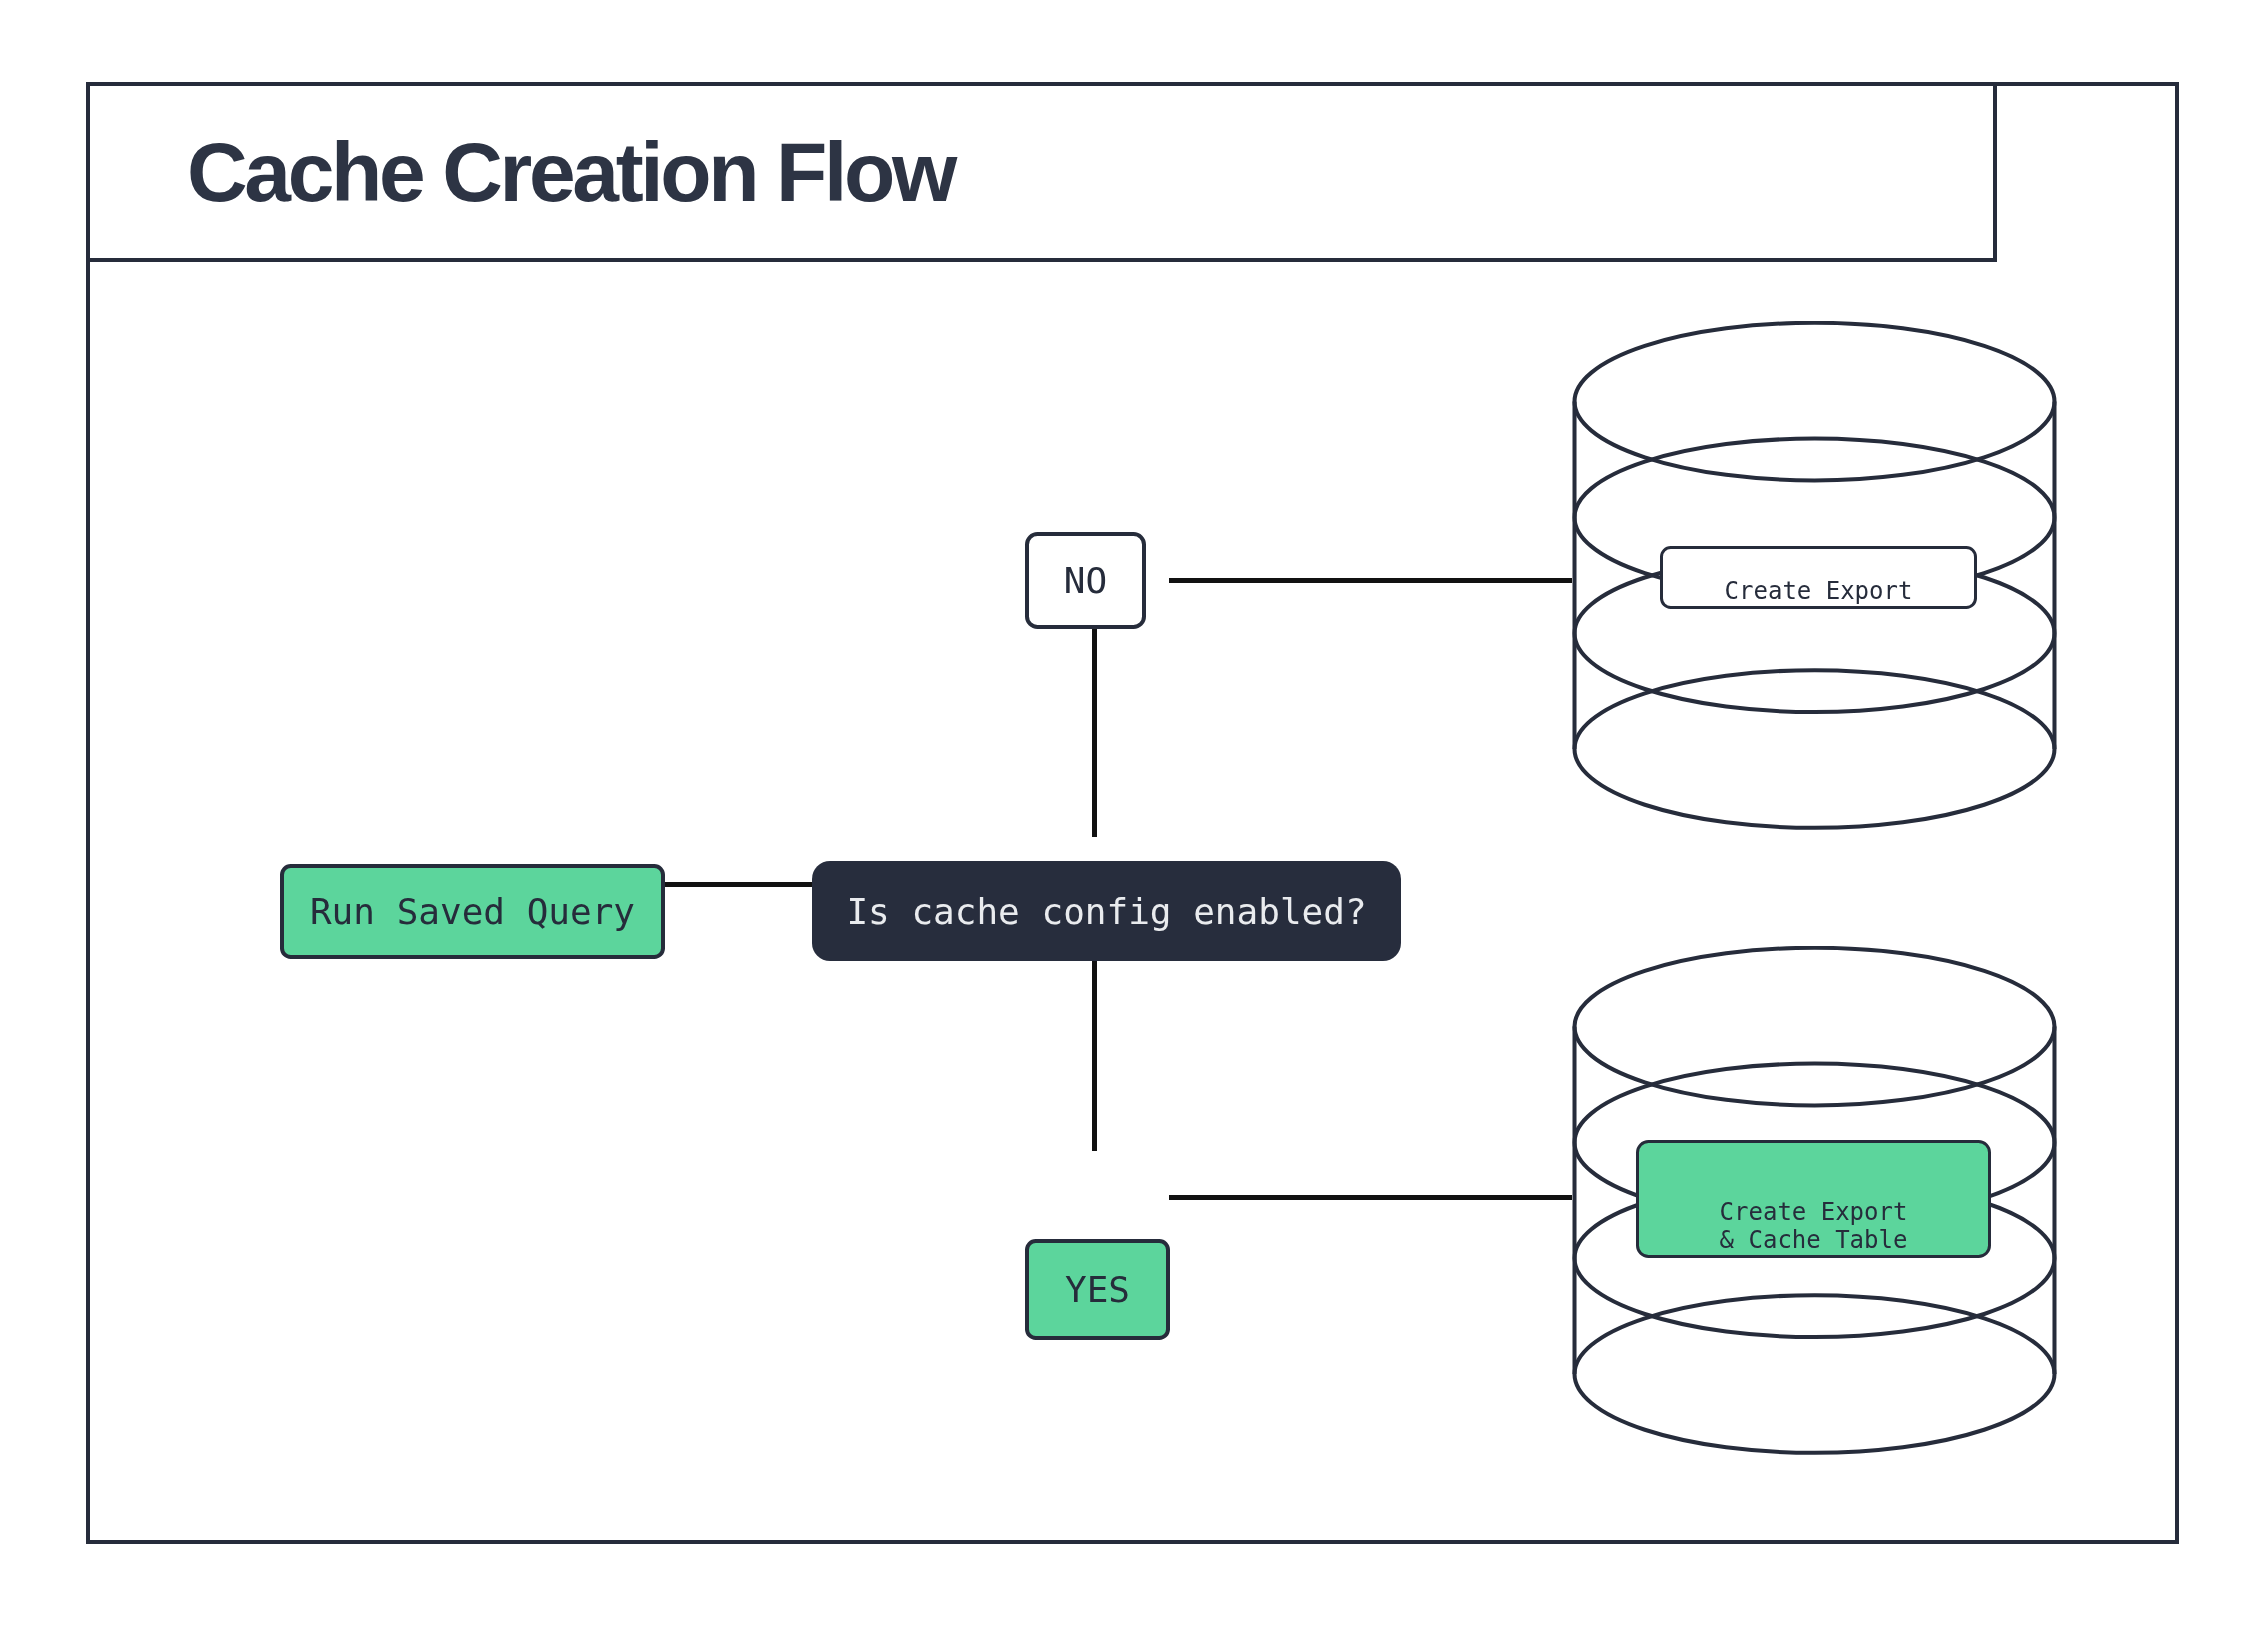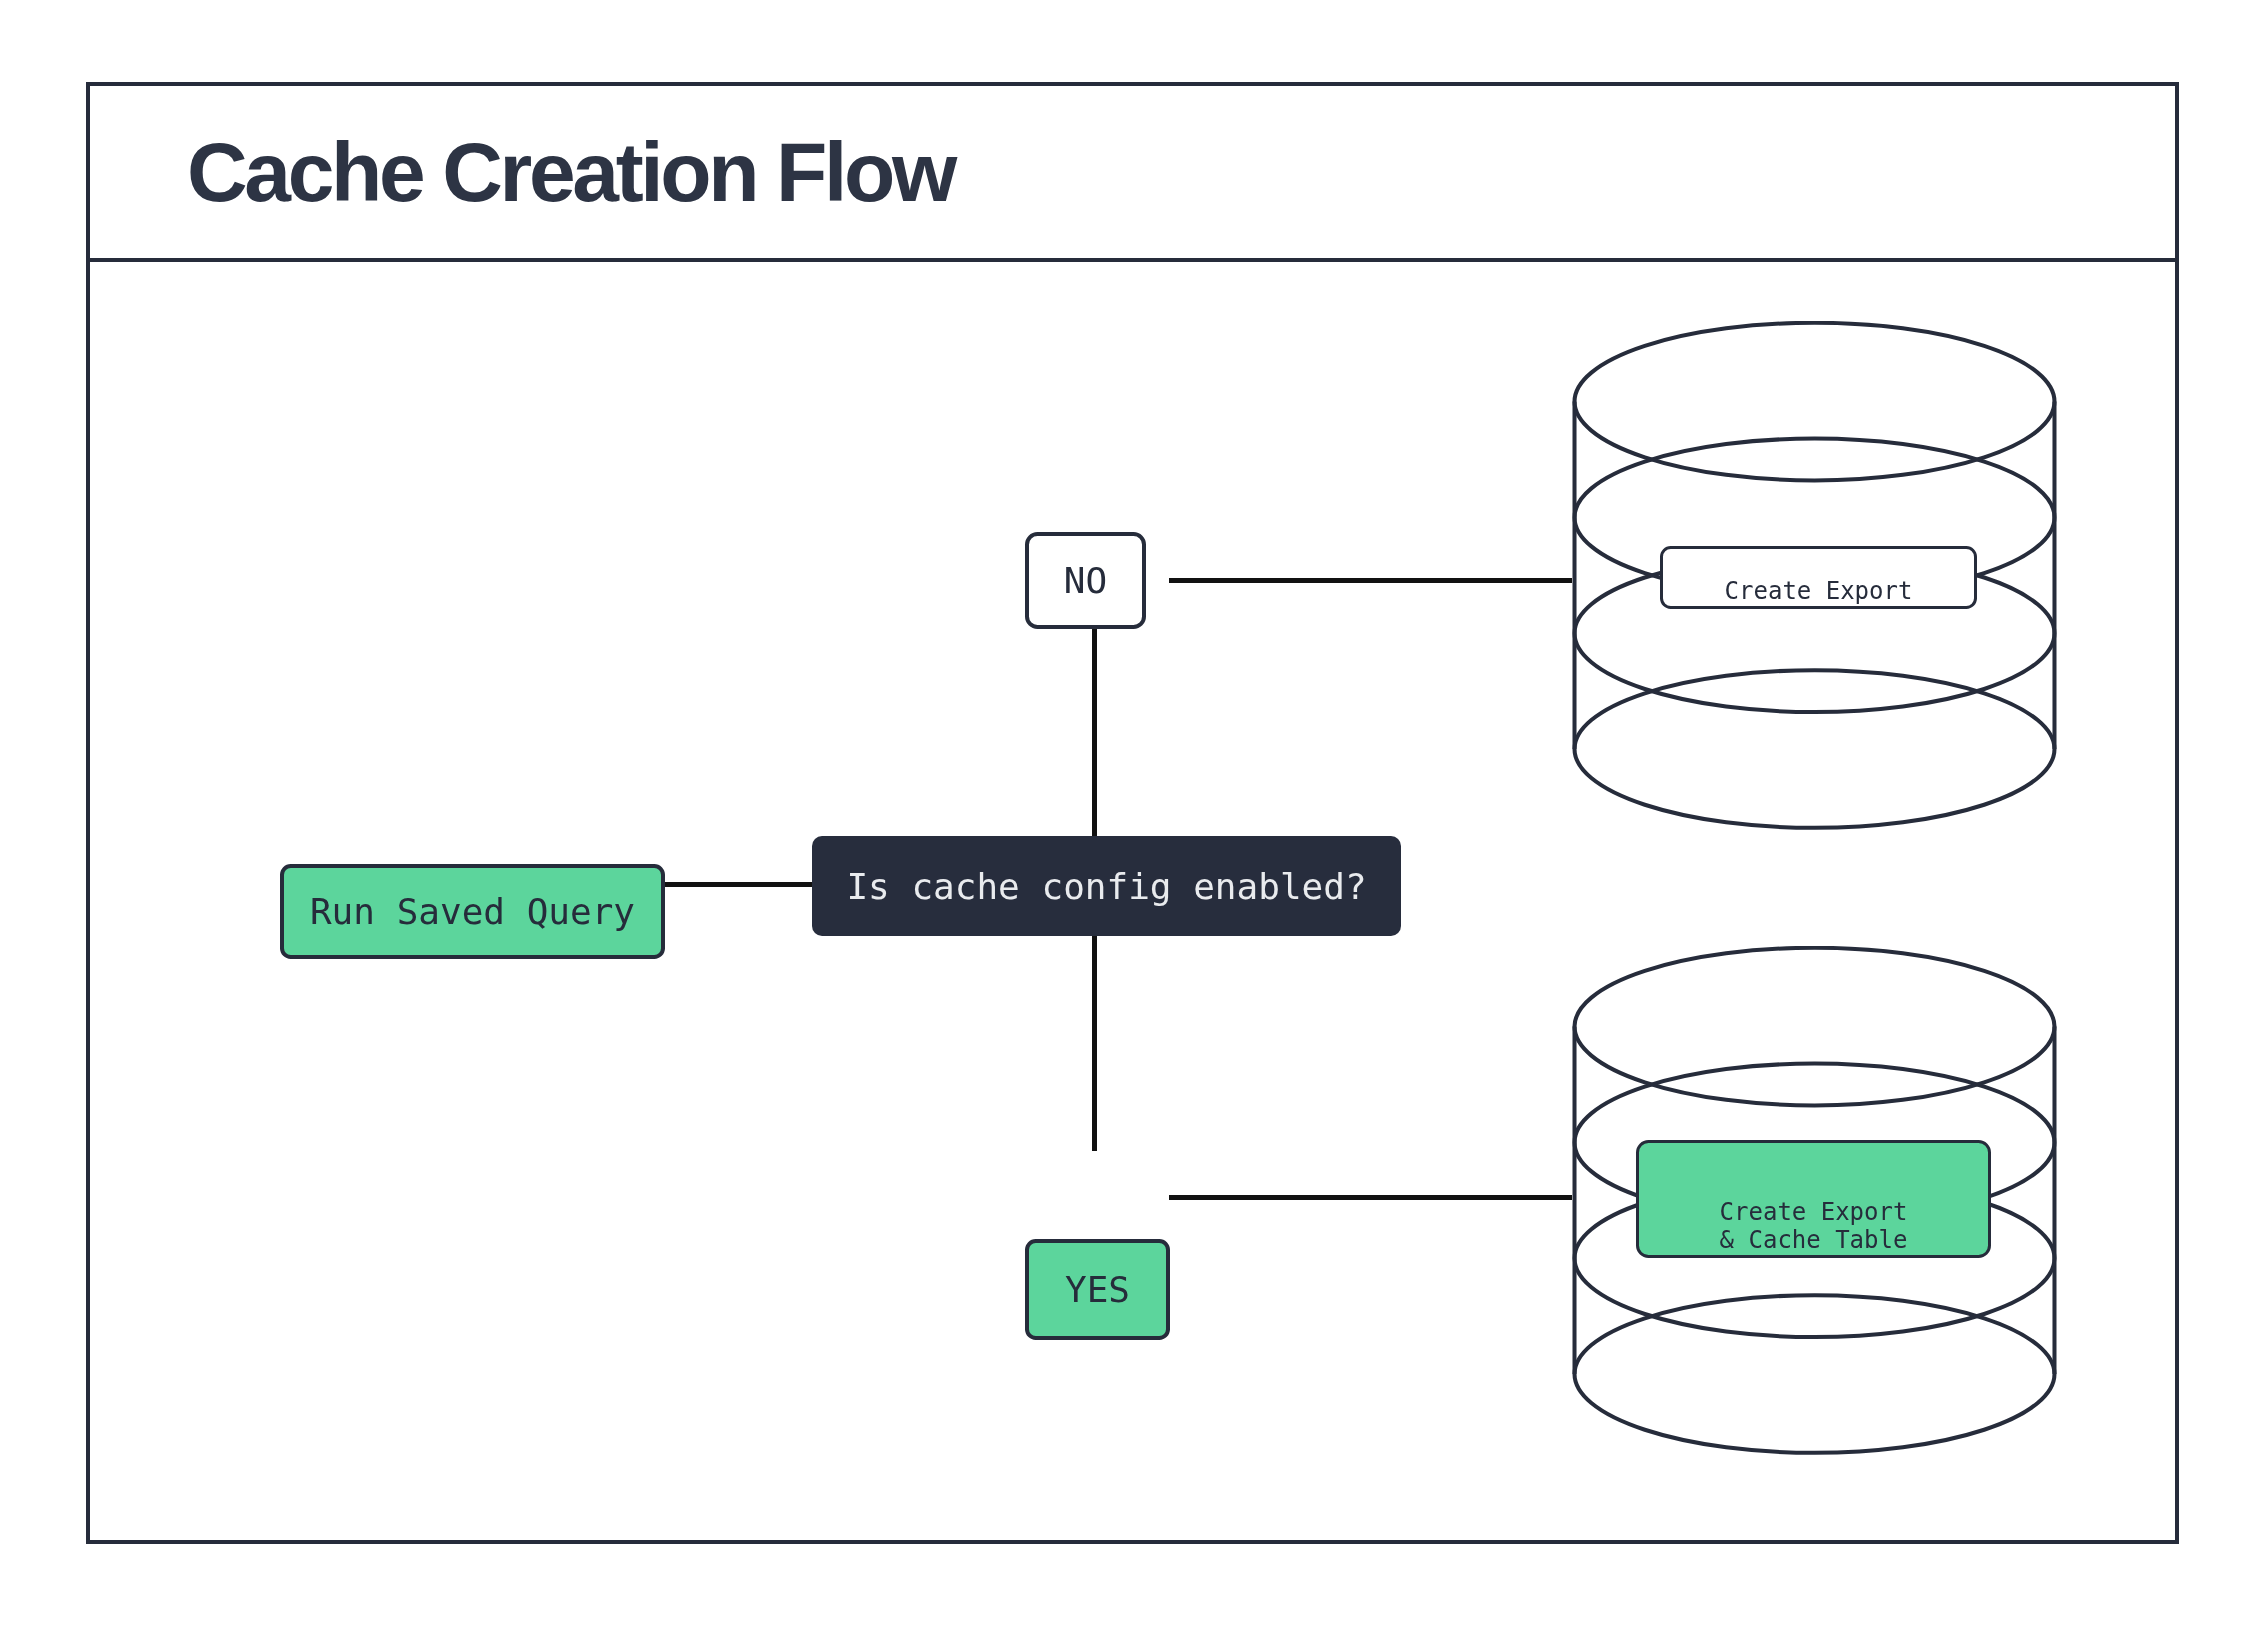--- a/index.html
+++ b/index.html
@@ -12,37 +12,37 @@
   }
   *{margin:0;padding:0;box-sizing:border-box;}
   html,body{width:2268px;height:1626px;background:#ffffff;}
   body{position:relative;font-family:"DejaVu Sans Mono",monospace;}
 
   .frame{
     position:absolute;left:86px;top:82px;width:2093px;height:1462px;
     border:4.5px solid var(--navy);background:#ffffff;
   }
   .header{
-    position:absolute;left:86px;top:82px;width:2093px;height:180px;
+    position:absolute;left:86px;top:82px;width:1911px;height:180px;
     border:4.5px solid var(--navy);
     display:flex;align-items:center;padding-left:97px;background:#ffffff;
   }
   .title{
     font-family:"Liberation Sans",sans-serif;
     font-weight:bold;font-size:84px;letter-spacing:-0.04em;
     color:var(--title-color);
   }
 
   
   .node{
     position:absolute;display:flex;align-items:center;justify-content:center;
     font-size:36px;color:var(--navy);text-align:center;
   }
   .node-green{background:var(--green);border:4.5px solid var(--navy);border-radius:10.7px;margin-top:28px;}
-  .node-dark{background:var(--navy-fill);border-radius:10px;color:var(--light-text);}
+  .node-dark{background:var(--navy-fill);border-radius:18px;color:var(--light-text);margin-top:25px;}
   .node-white{background:#ffffff;border:4.5px solid var(--navy);border-radius:12.5px;}
 
   .start-node{left:280px;top:836px;width:385px;height:95px;}
   .decision-node{left:812px;top:836px;width:589px;height:100px;}
   .no-node{left:1025px;top:532px;width:121px;height:97px;}
   .yes-node{left:1025px;top:1211px;width:145px;height:101px;}
 
   .db{position:absolute;width:491px;height:514px;}
   .db-top{left:1569px;top:321px;}
   .db-bottom{left:1569px;top:946px;}

